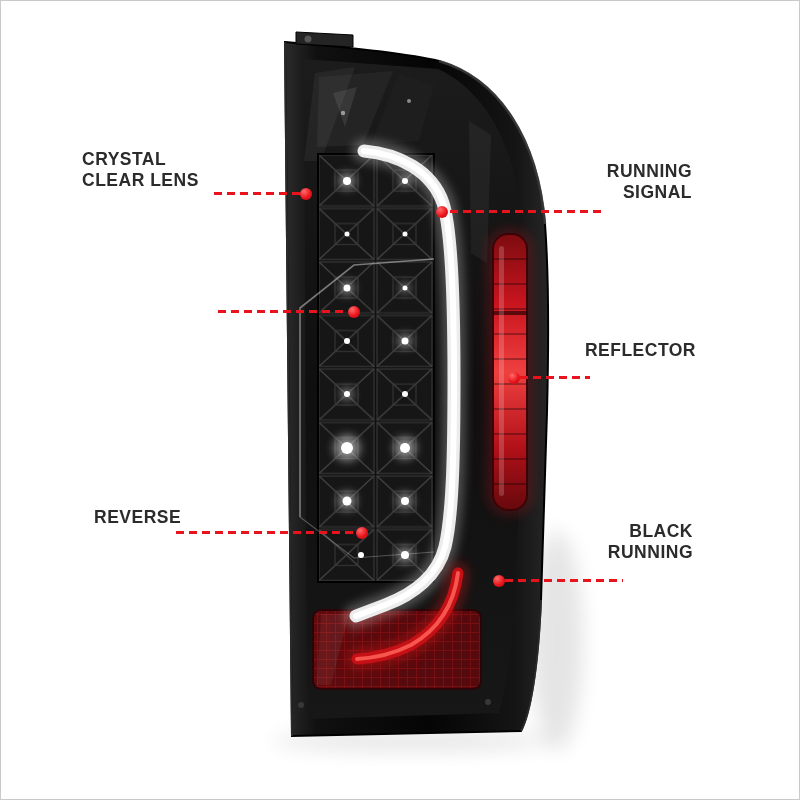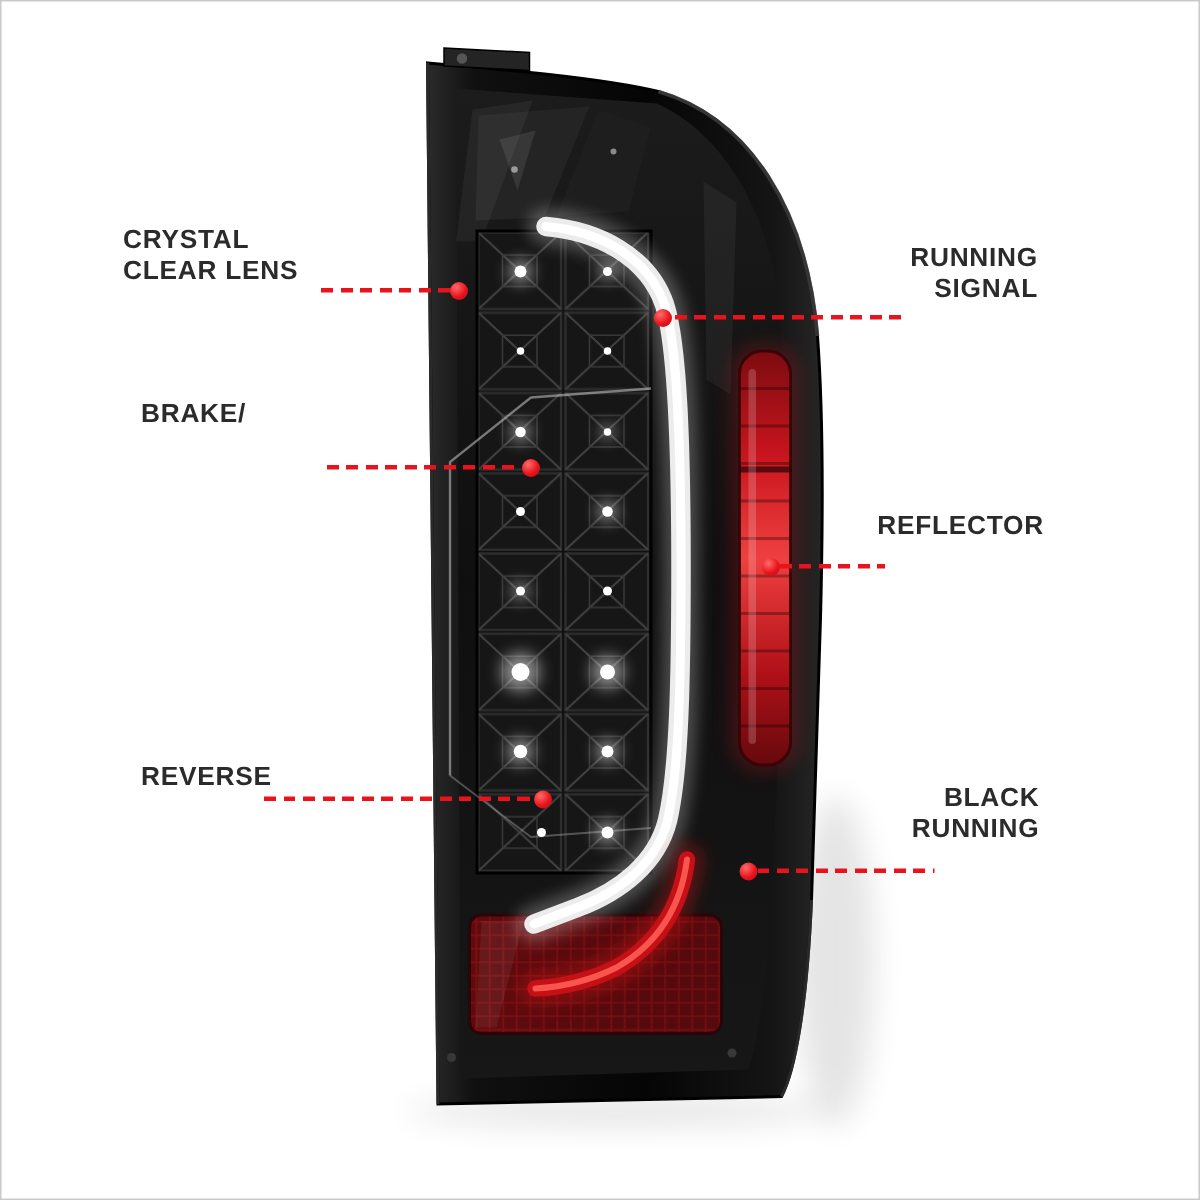--- a/index.html
+++ b/index.html
@@ -206,21 +206,20 @@
   <div class="dot co1-dot"></div>
 
   <div class="lbl t-right co2-lbl">
     <span>RUNNING</span>
     <span>SIGNAL</span>
   </div>
   <div class="leader co2-ldr"></div>
   <div class="dot co2-dot"></div>
 
   <div class="lbl co3-lbl">
-    <span>BRAKE/</span>
   </div>
   <div class="leader co3-ldr"></div>
   <div class="dot co3-dot"></div>
 
   <div class="lbl t-right co4-lbl">
     <span>REFLECTOR</span>
   </div>
   <div class="leader co4-ldr"></div>
   <div class="dot co4-dot"></div>
 

